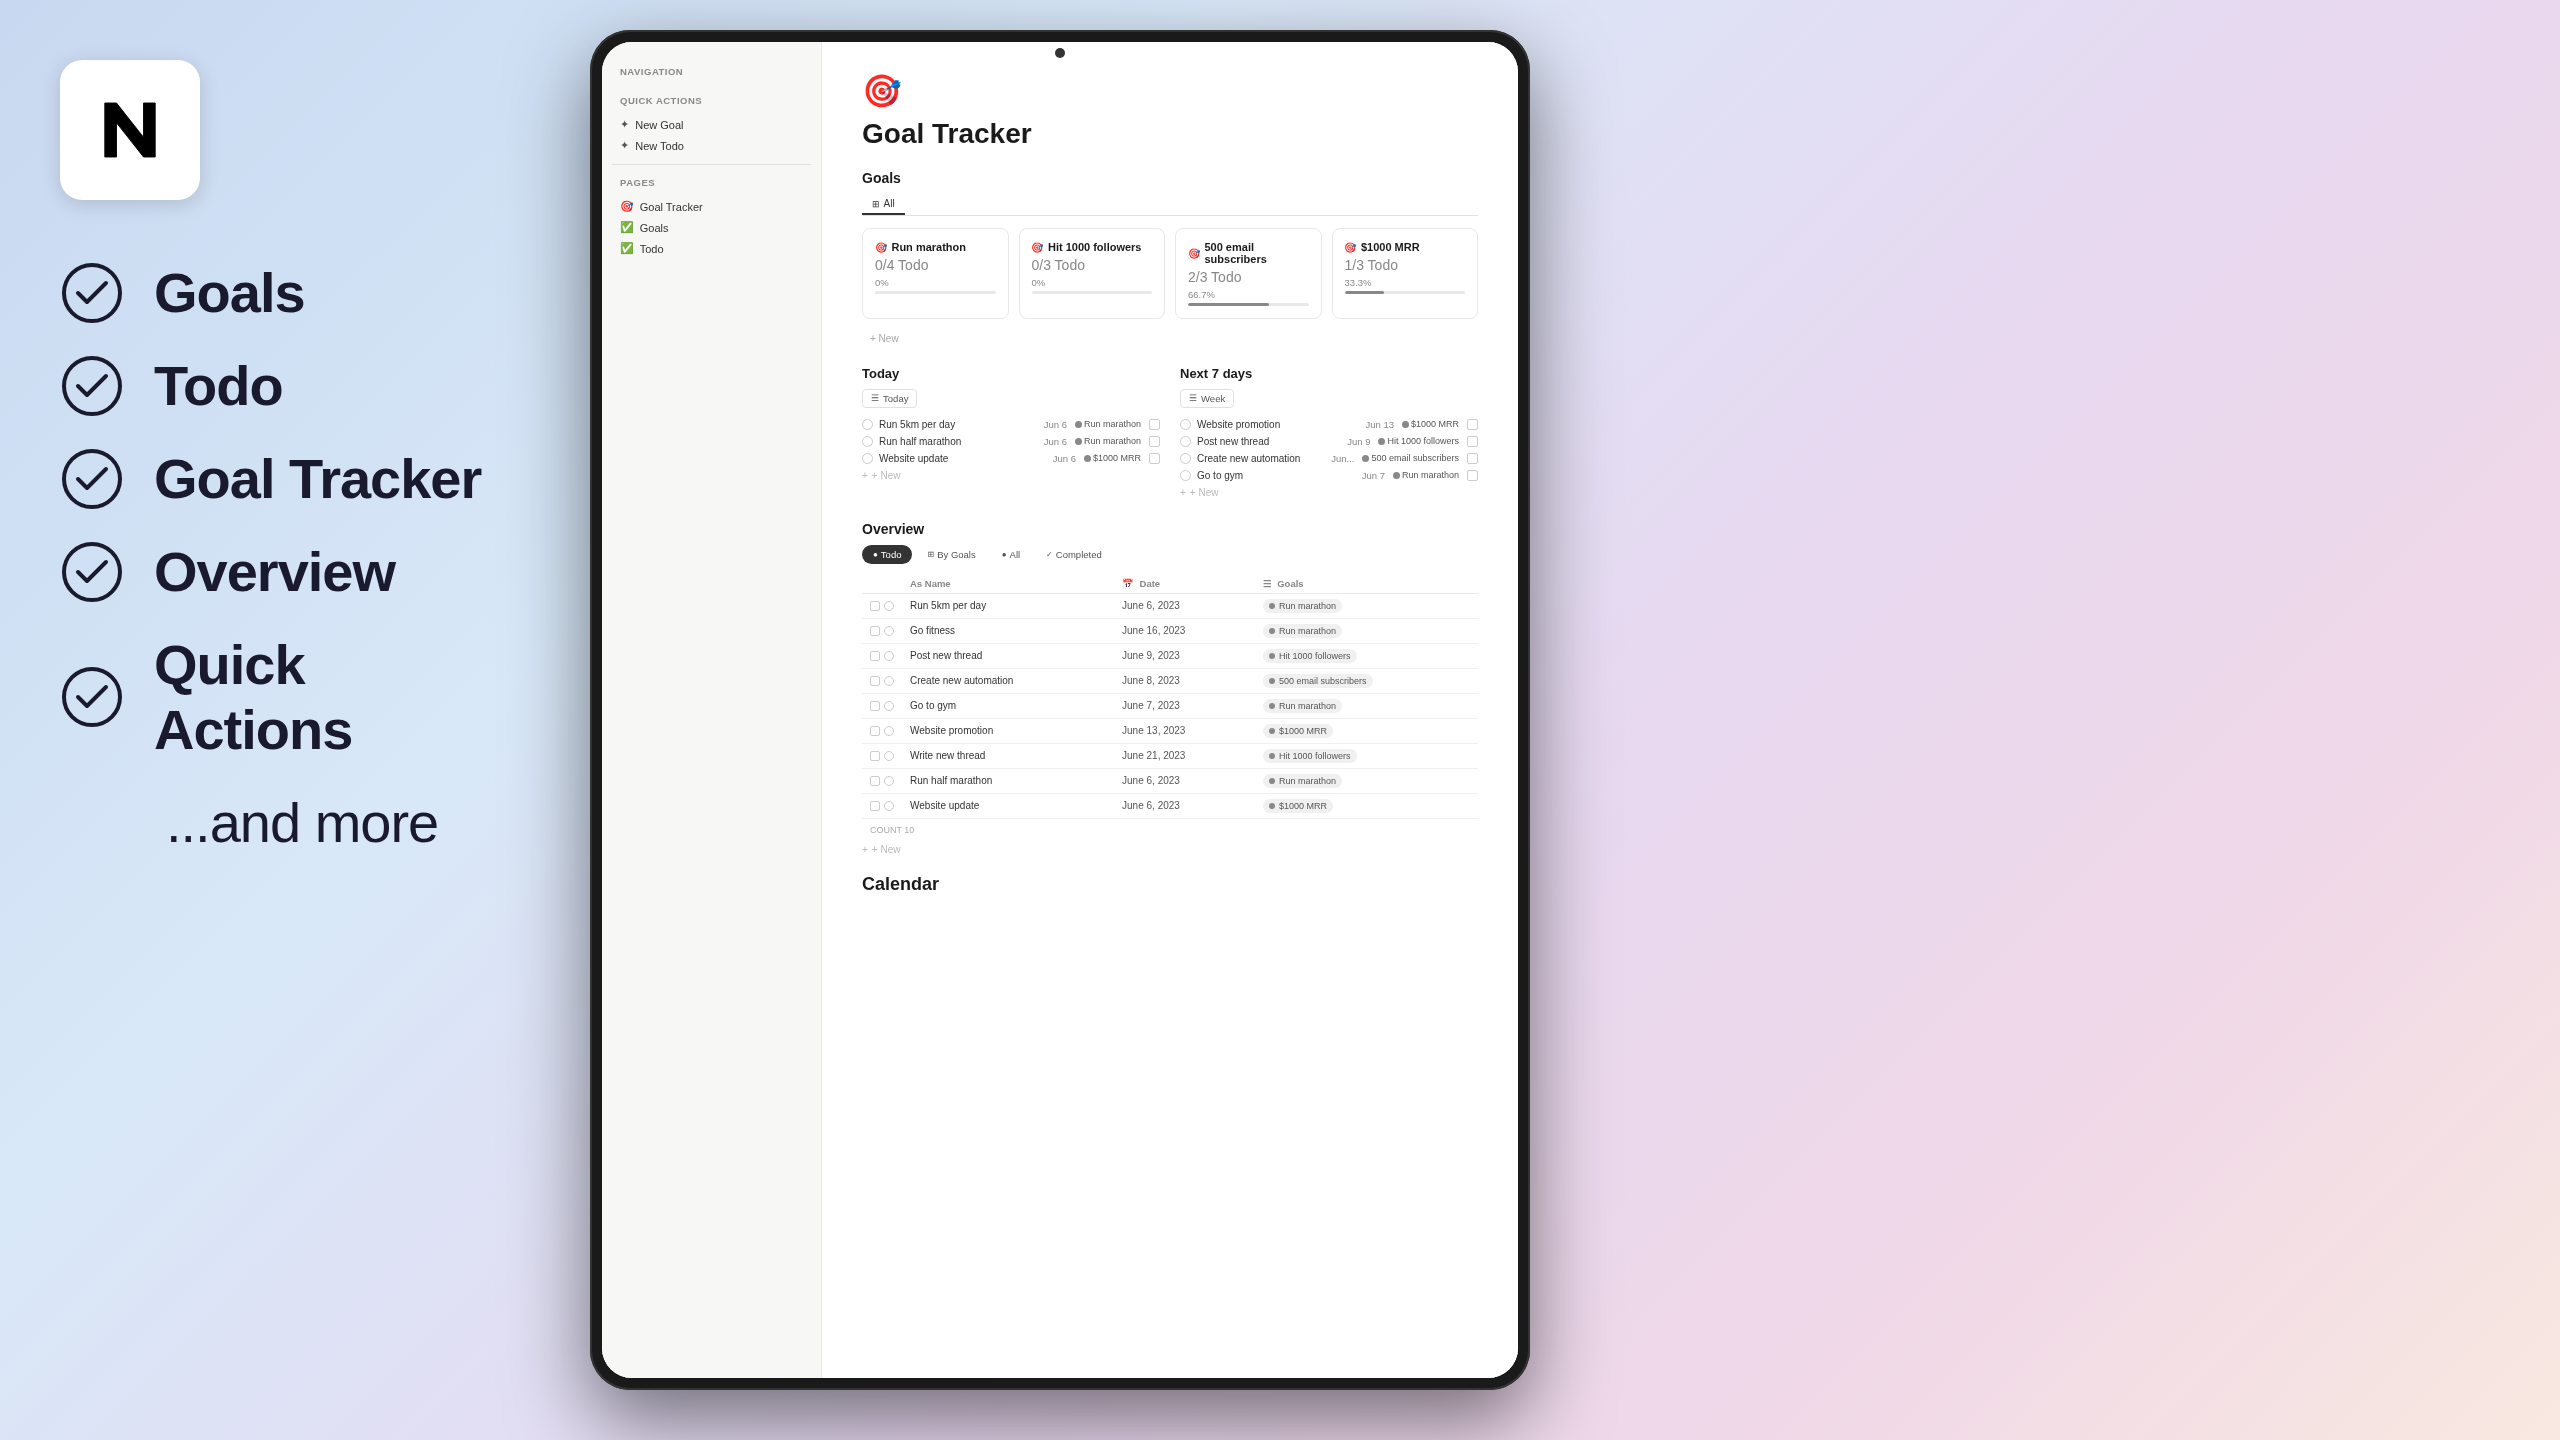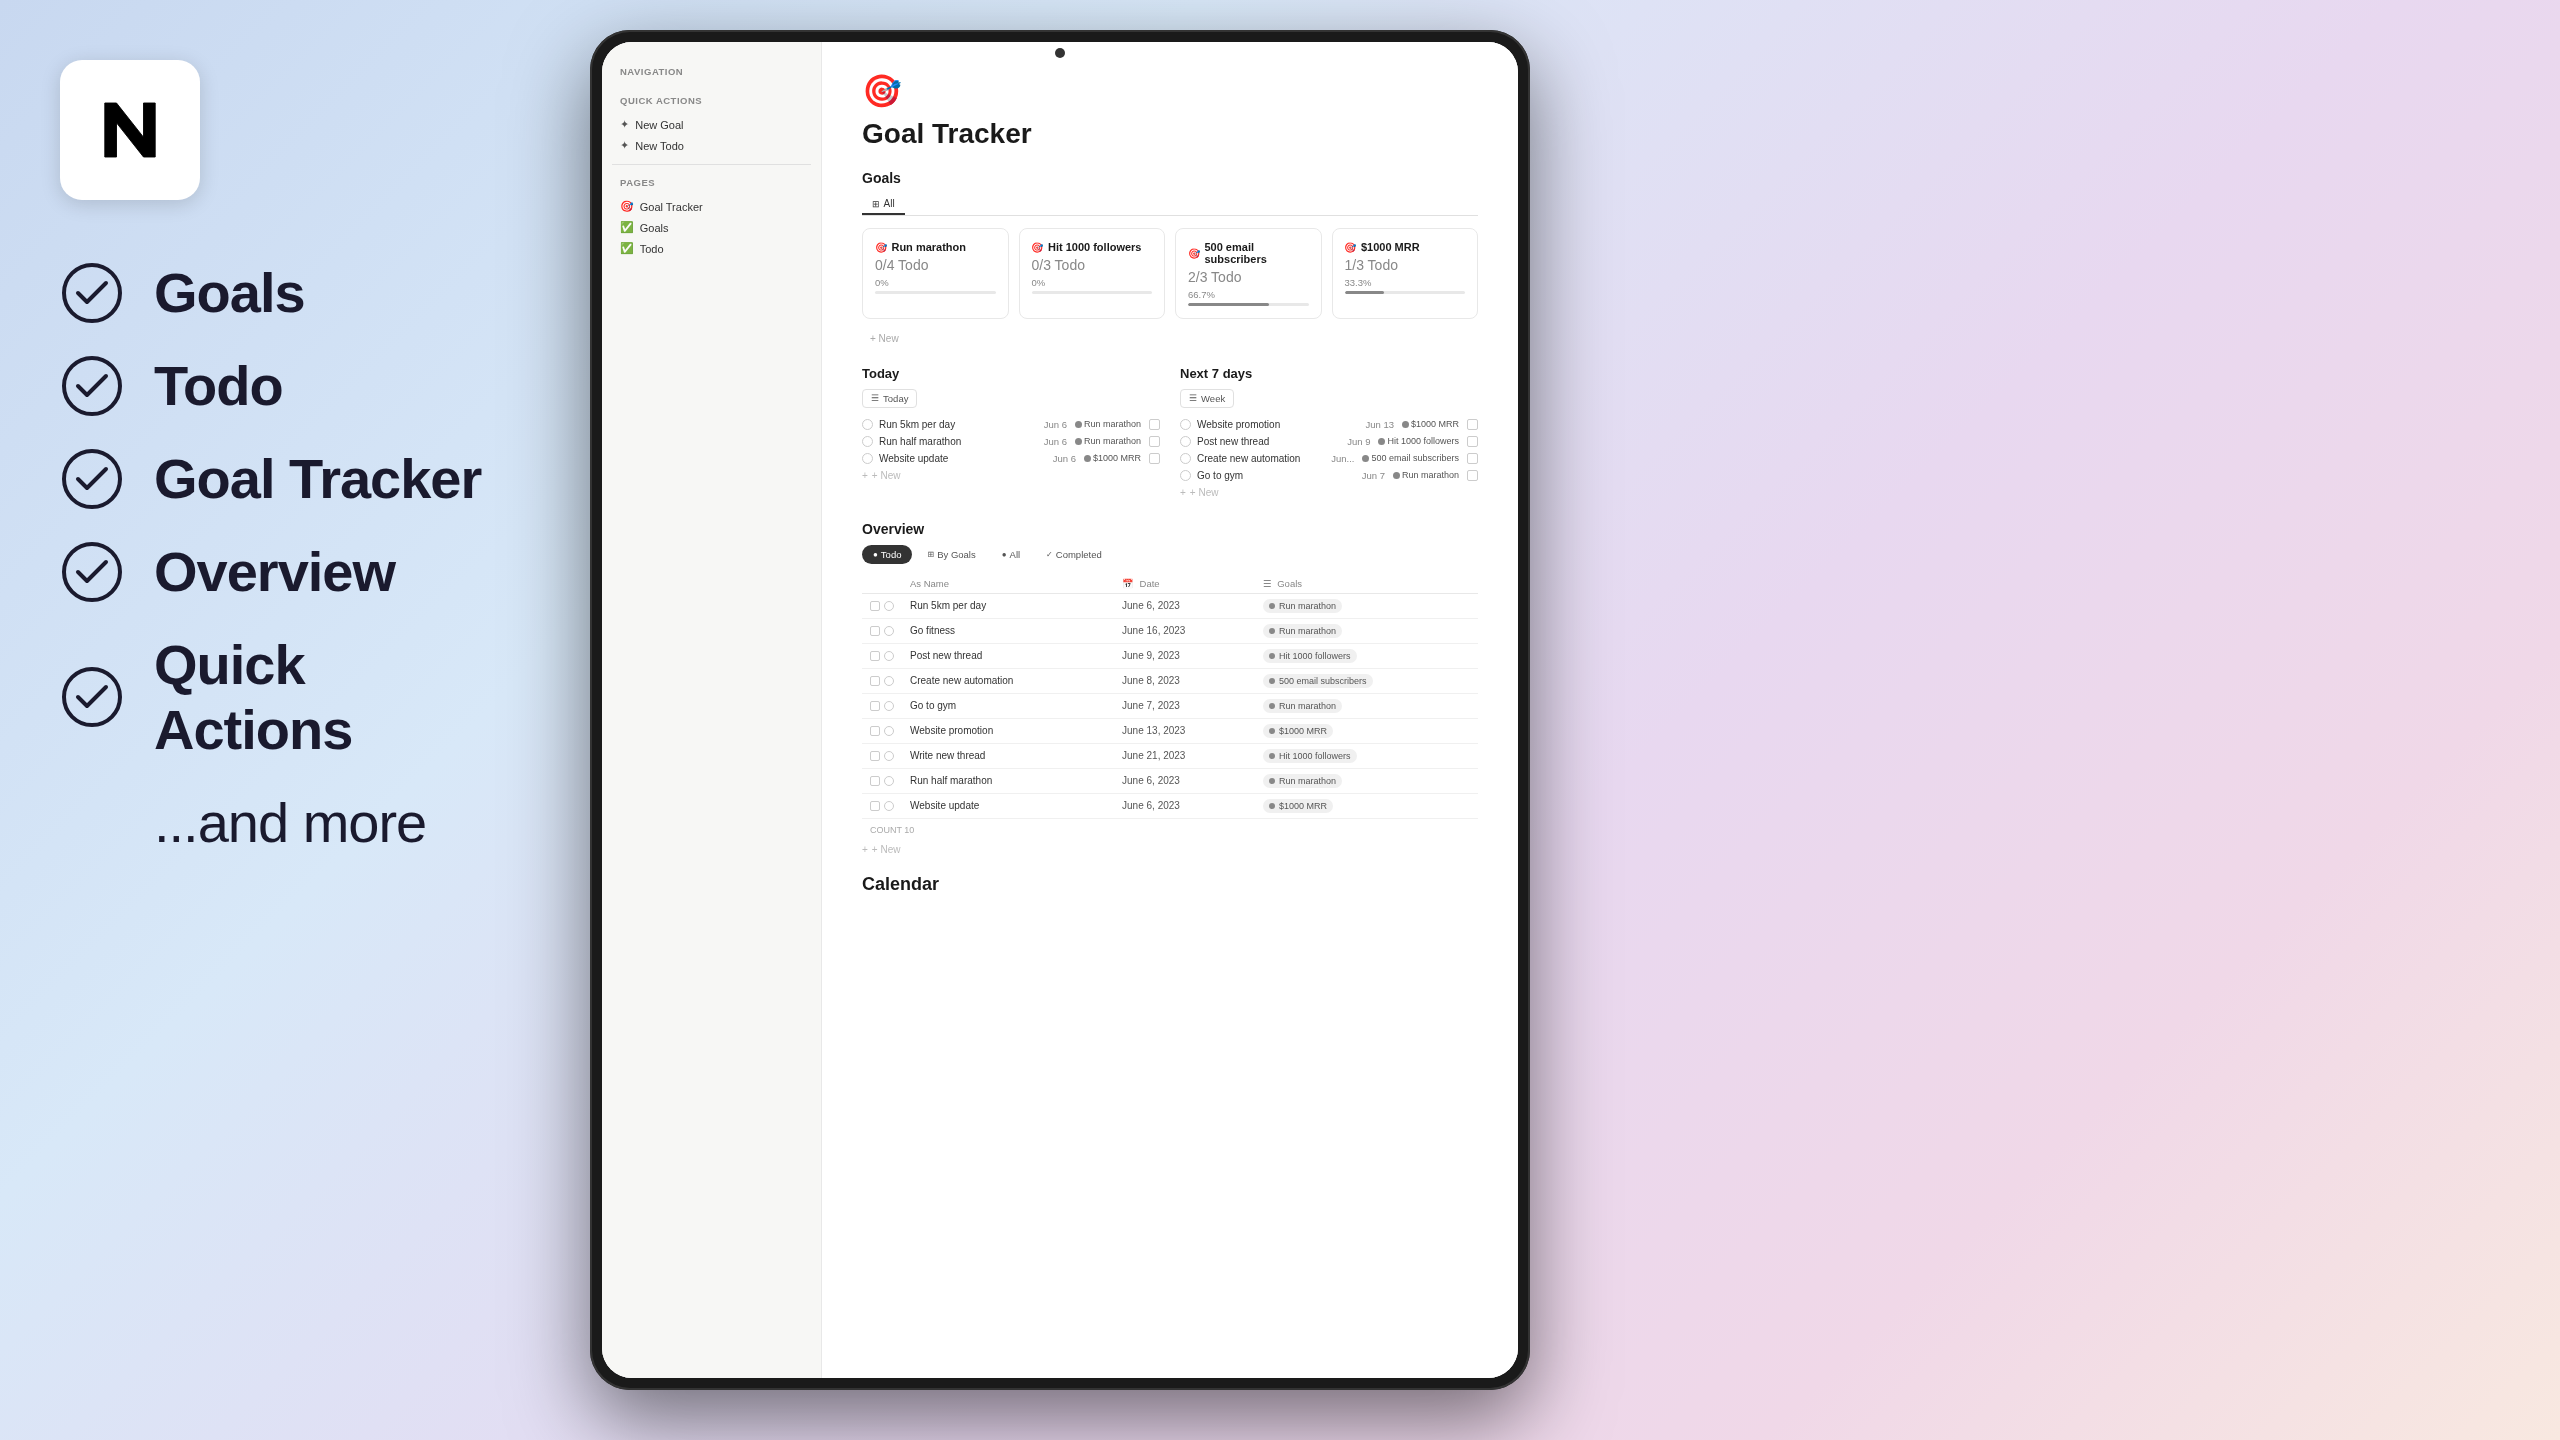--- a/index.html
+++ b/index.html
@@ -62,20 +62,21 @@
     .feature-text {
       font-size: 56px;
       font-weight: 600;
       color: #1a1a2e;
       letter-spacing: -1px;
     }
 
     .feature-text.muted {
       font-size: 56px;
       font-weight: 400;
+      margin-left: 12px;
     }
 
     
     .tablet-wrapper {
       position: absolute;
       right: -20px;
       top: 40px;
       width: 960px;
       height: 1380px;
     }
@@ -397,21 +398,21 @@
       width: 100%;
       border-collapse: collapse;
       font-size: 10px;
     }
 
     .overview-table th {
       text-align: left;
       padding: 4px 8px;
       color: #888;
       font-size: 9.5px;
-      font-weight: 400;
+      font-weight: 700;
       border-bottom: 1px solid #e8e8e8;
     }
 
     .overview-table td {
       padding: 5px 8px;
       border-bottom: 1px solid #f0f0f0;
       color: #333;
       vertical-align: middle;
     }
 

